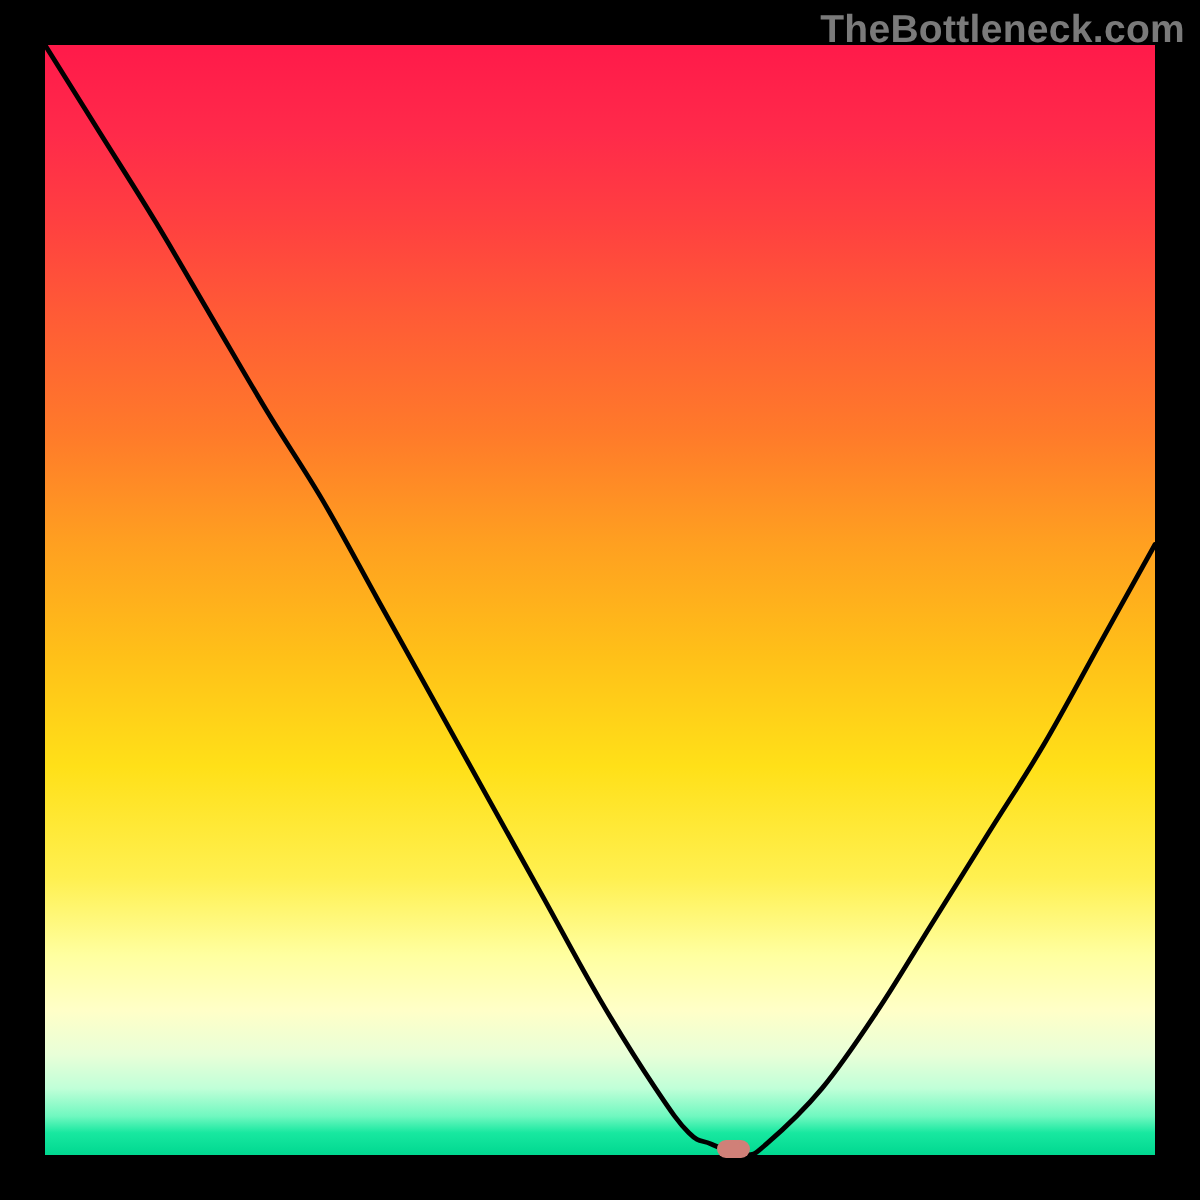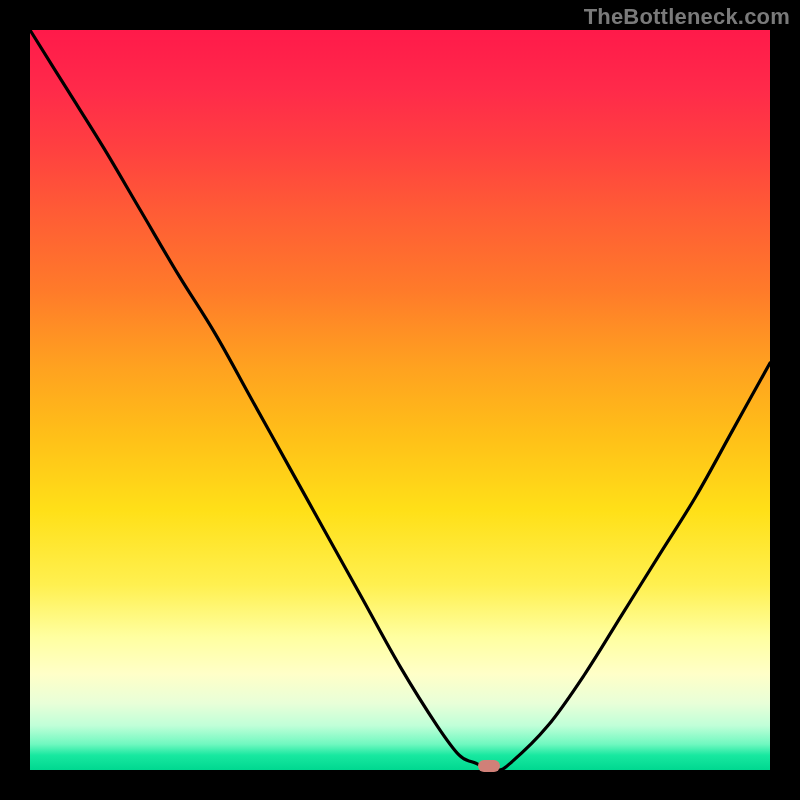--- a/index.html
+++ b/index.html
@@ -56,21 +56,21 @@
     height: 12px;
     border-radius: 6px;
     background: #d08078;
     transform: translate(-50%, -50%);
   }
   .watermark {
     position: absolute;
     top: 4px;
     right: 10px;
     font-family: Arial, Helvetica, sans-serif;
-    font-size: 22px;
+    font-size: 26px;
     font-weight: 600;
     color: #7a7a7a;
     letter-spacing: 0.2px;
     user-select: none;
   }
 </style>
 </head>
 <body>
 
 <div class="chart-container">

